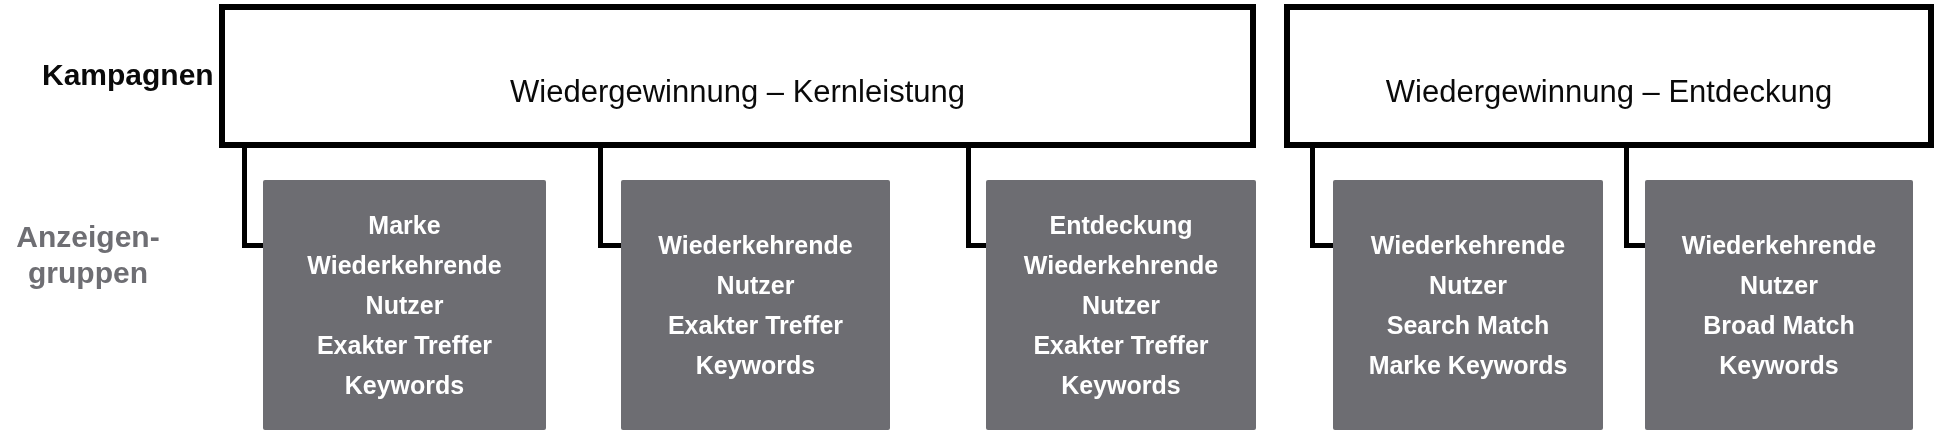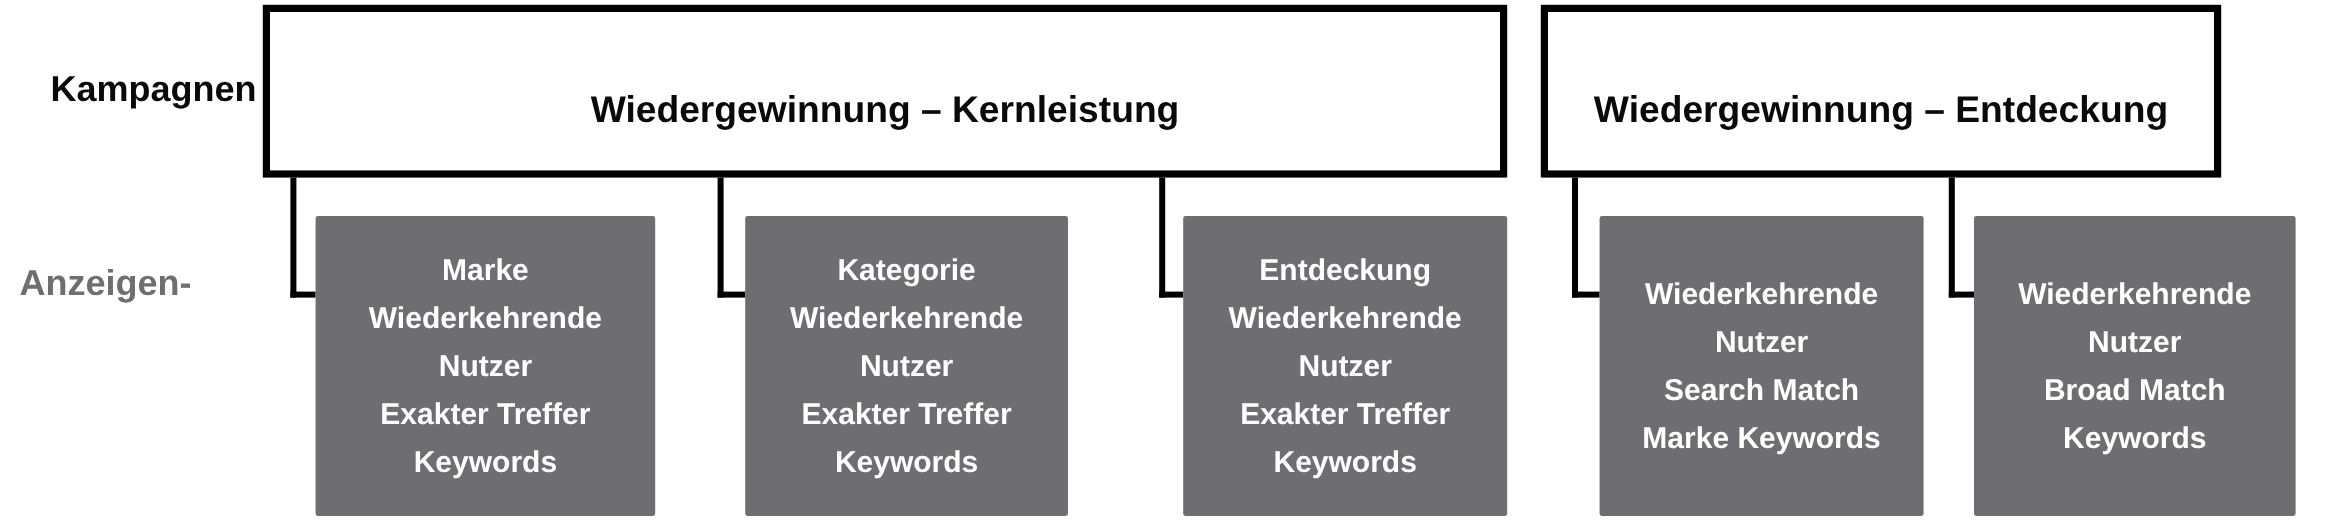--- a/index.html
+++ b/index.html
@@ -38,27 +38,27 @@
     top: 4px;
     height: 144px;
     border: 6px solid var(--border_black);
     background: #ffffff;
     display: flex;
     align-items: center;
     justify-content: center;
   }
   .campaign-box .title {
     font-size: 31px;
-    font-weight: 700;
+    font-weight: 400;
     color: var(--title_black);
     white-space: nowrap;
     margin-top: 32px;
   }
   #campaign-1 { left: 219px; width: 1037px; }
-  #campaign-2 { left: 1284px; width: 567px; }
+  #campaign-2 { left: 1284px; width: 650px; }
 
   .conn-v {
     position: absolute;
     top: 148px;
     width: 5px;
     height: 100px;
     background: var(--border_black);
   }
   .conn-h {
     position: absolute;
@@ -101,20 +101,21 @@
 </style>
 </head>
 <body>
 
 <div class="stage">
 
   <div class="row-label" id="label-campaigns">Kampagnen</div>
 
   <div class="row-label gray" id="label-adgroups">
     <span>Anzeigen-</span><br>
+    <span>gruppen</span>
   </div>
 
   <div class="campaign-box" id="campaign-1">
     <span class="title">Wiedergewinnung – Kernleistung</span>
   </div>
 
   <div class="campaign-box" id="campaign-2">
     <span class="title">Wiedergewinnung – Entdeckung</span>
   </div>
 
@@ -131,21 +132,20 @@
 
   <div class="adgroup-box" id="adgroup-1">
     <span class="line">Marke</span>
     <span class="line">Wiederkehrende</span>
     <span class="line">Nutzer</span>
     <span class="line">Exakter Treffer</span>
     <span class="line">Keywords</span>
   </div>
 
   <div class="adgroup-box" id="adgroup-2">
-    <span class="line">Kategorie</span>
     <span class="line">Wiederkehrende</span>
     <span class="line">Nutzer</span>
     <span class="line">Exakter Treffer</span>
     <span class="line">Keywords</span>
   </div>
 
   <div class="adgroup-box" id="adgroup-3">
     <span class="line">Entdeckung</span>
     <span class="line">Wiederkehrende</span>
     <span class="line">Nutzer</span>

